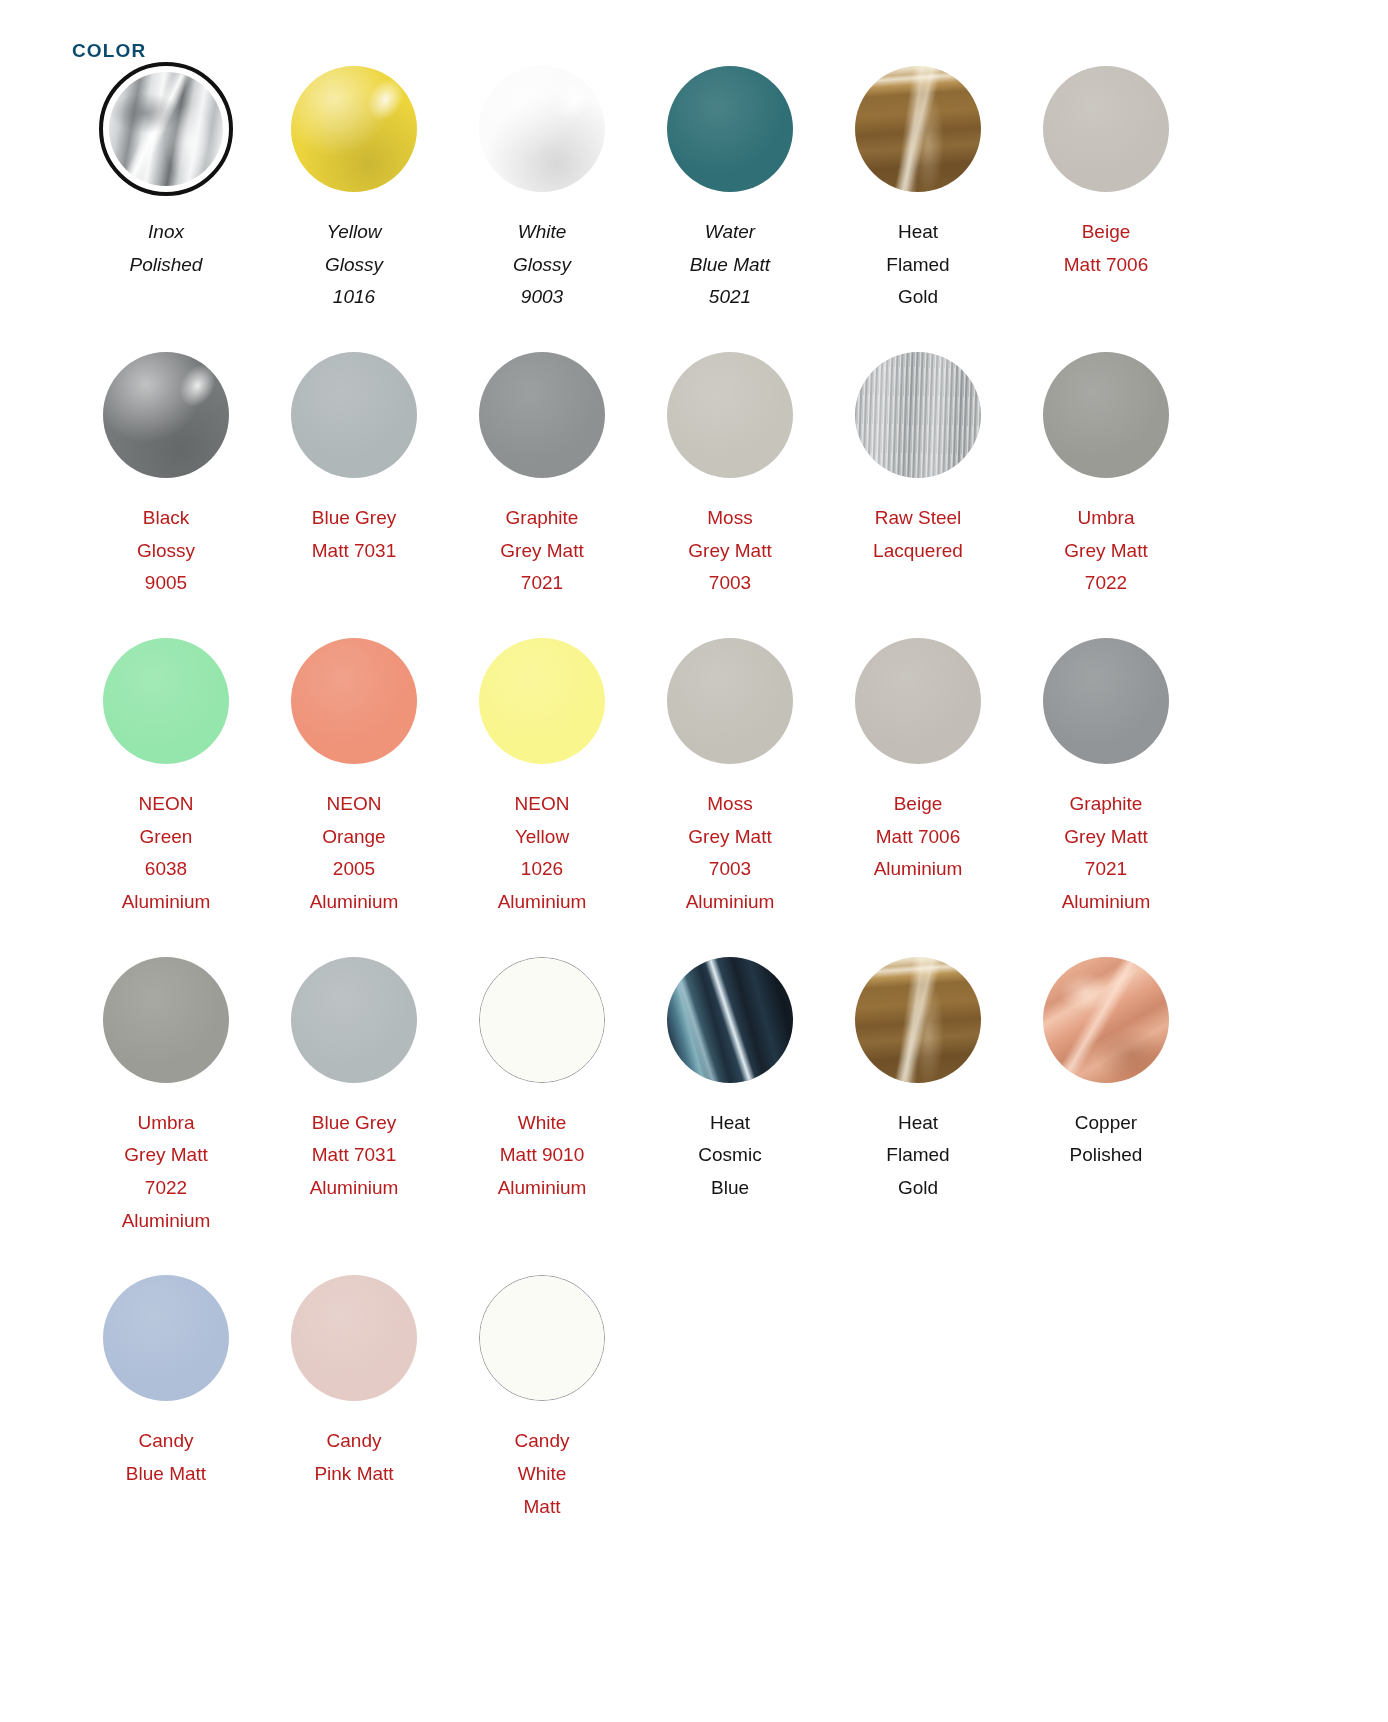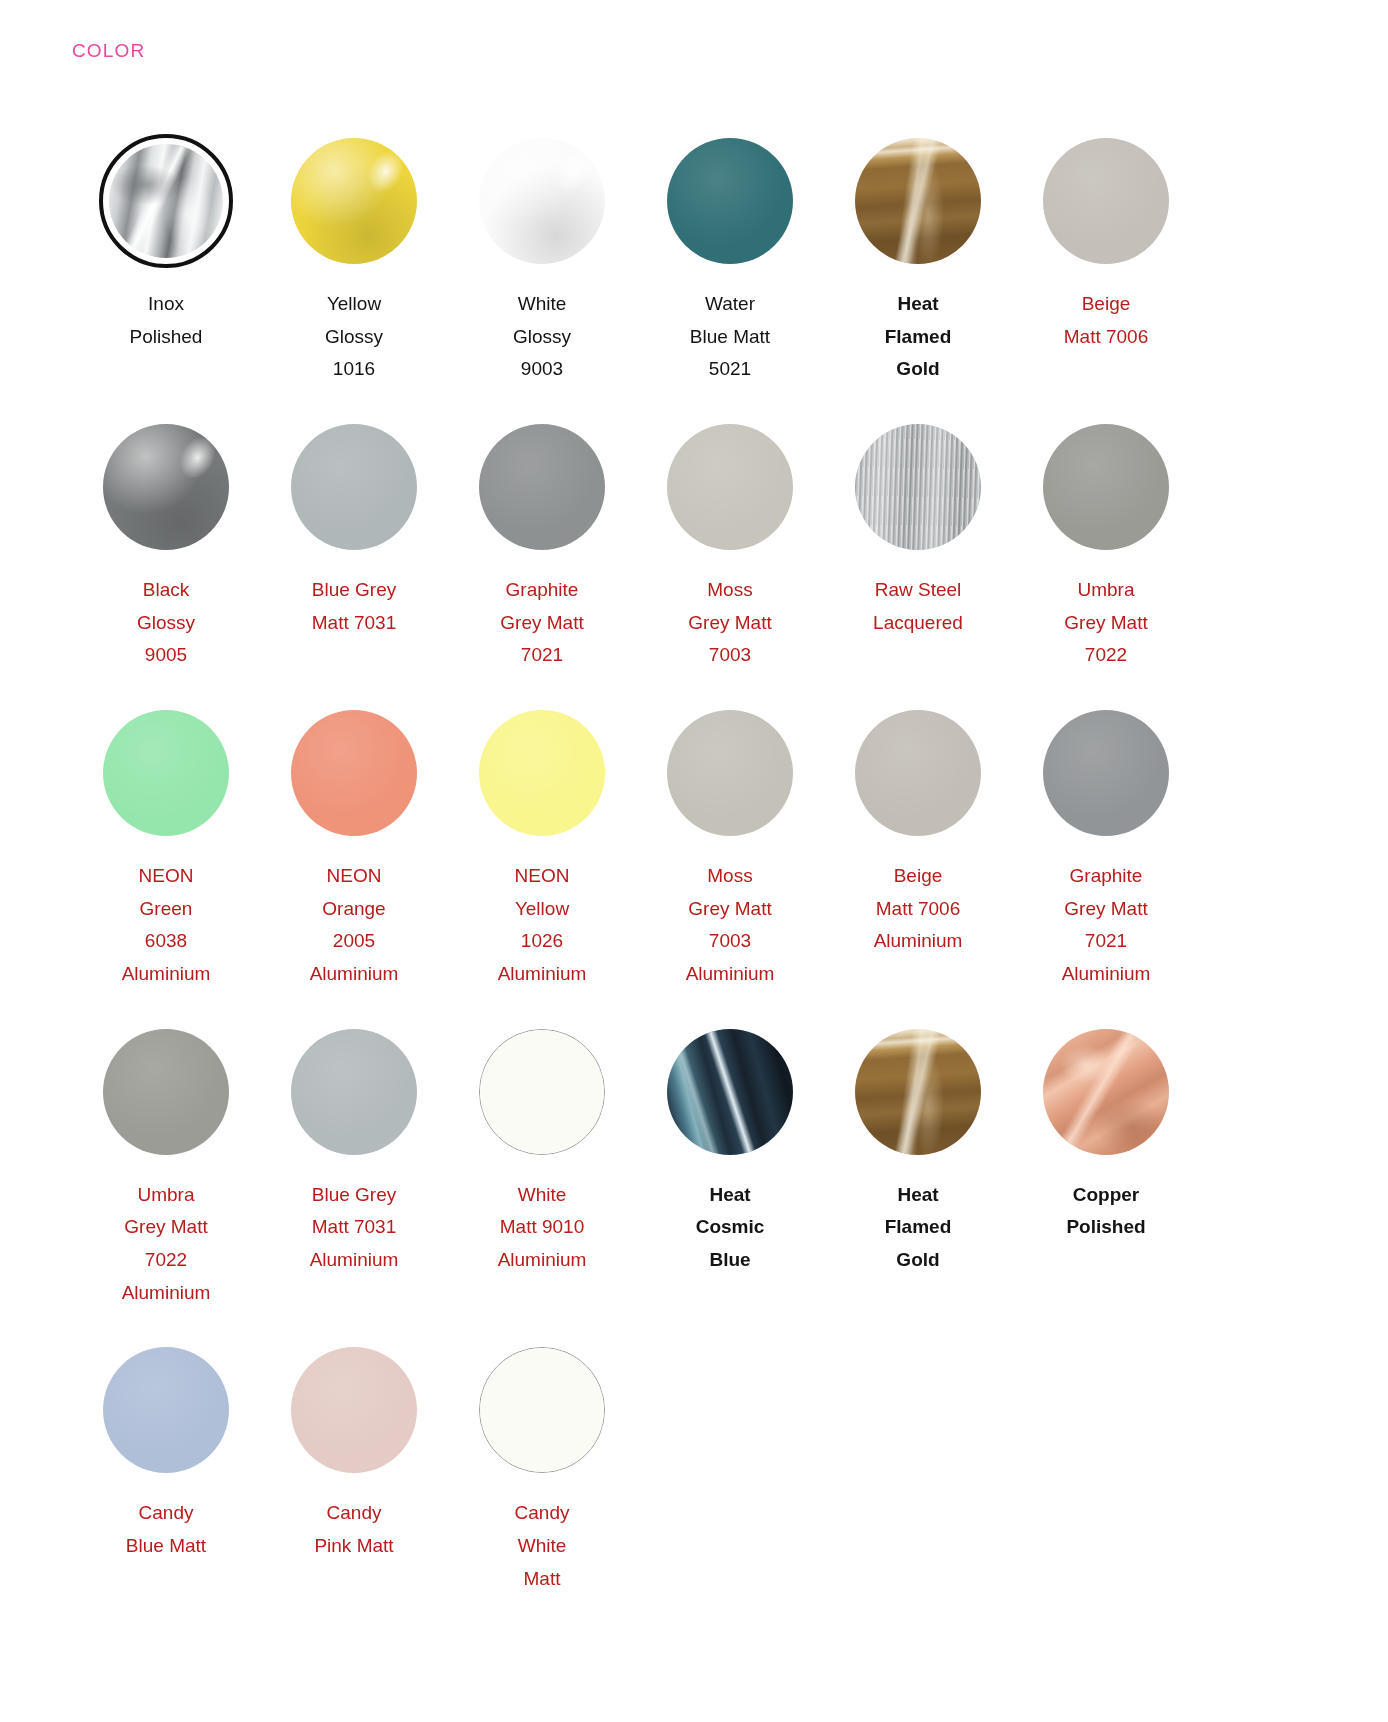--- a/index.html
+++ b/index.html
@@ -7,23 +7,22 @@
     width: 1388px; height: 1722px;
     background: #ffffff;
     font-family: "Liberation Sans", sans-serif;
     -webkit-font-smoothing: antialiased;
   }
   .page { padding: 40px 72px 0 72px; }
 
   .section-title {
     font-size: 19px;
     letter-spacing: 0.06em;
-    color: #ec4899;
-    font-weight: 400;
-    margin-bottom: 72px;
+    color: #0c4a6e;
+    font-weight: 700;
   }
 
   .swatch-grid {
     display: grid;
     grid-template-columns: repeat(6, 188px);
     column-gap: 0px;
     row-gap: 0px;
   }
 
   .swatch-cell {
@@ -56,22 +55,22 @@
   }
 
   .swatch-label {
     font-size: 19px;
     line-height: 1.72;
     text-align: center;
     color: #b91c1c;
     width: 176px;
     word-wrap: break-word;
   }
-  .swatch-label.available { color: #141414; font-weight: 700; }
-  .swatch-label.plain { color: #141414; font-weight: 400; }
+  .swatch-label.available { color: #141414; font-weight: 400; }
+  .swatch-label.plain { color: #141414; font-weight: 400; font-style: italic; }
 
   
   .fill-flat { width:100%; height:100%; }
 
   .fill-gloss::after {
     content:""; position:absolute;
     top:9%; right:12%;
     width:26%; height:36%;
     border-radius:50%;
     background: radial-gradient(ellipse at 50% 50%, rgba(255,255,255,0.85), rgba(255,255,255,0) 70%);

